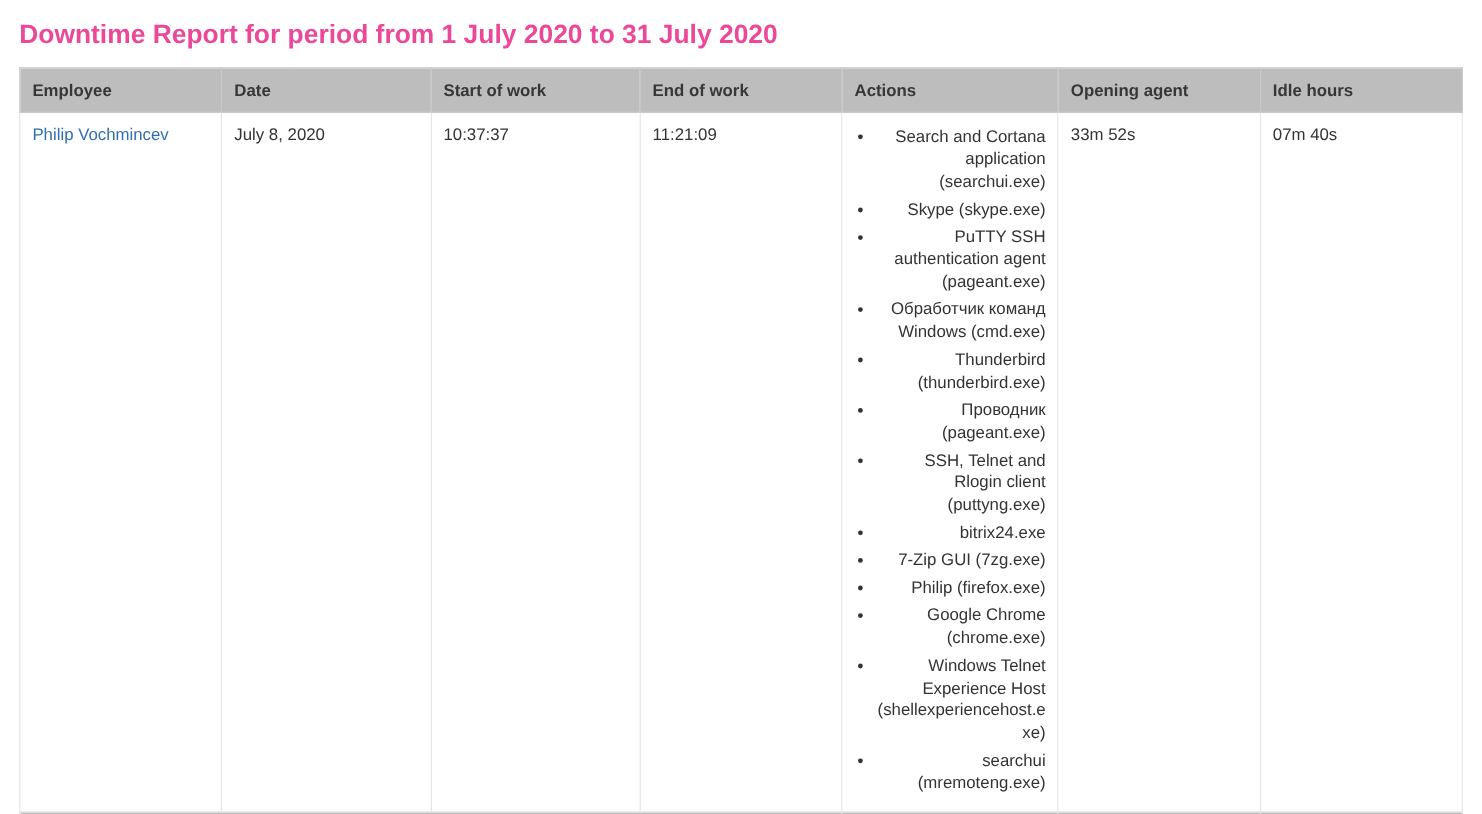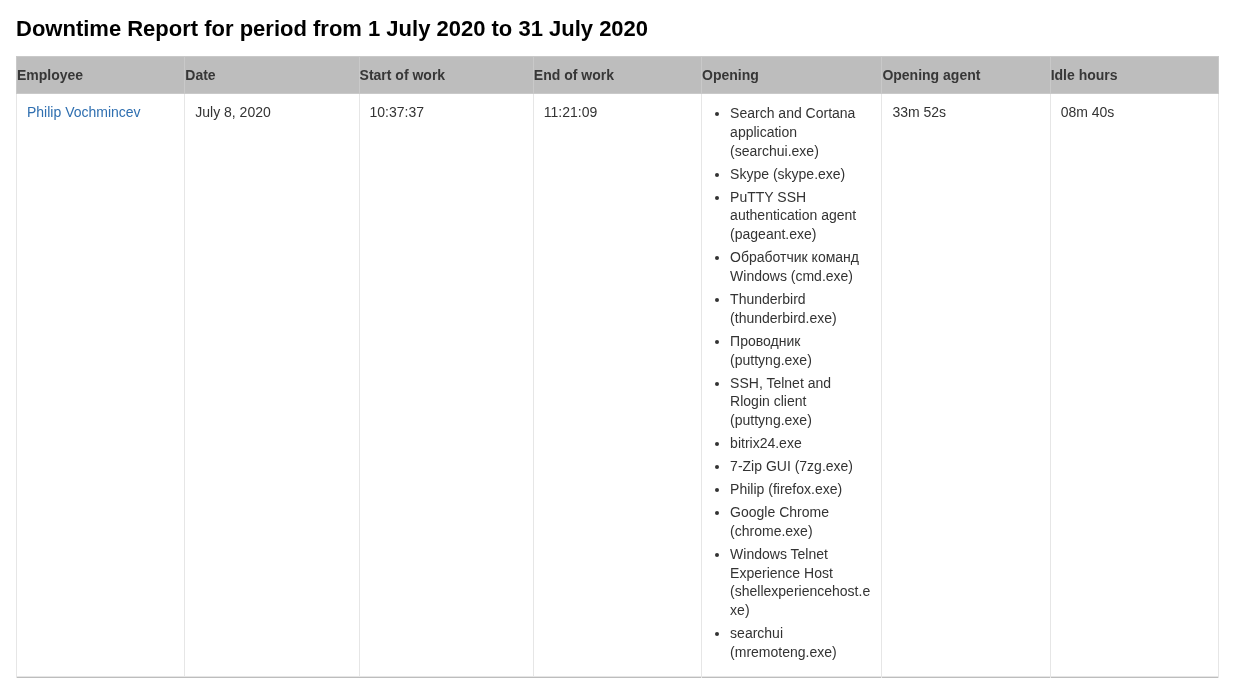--- a/index.html
+++ b/index.html
@@ -9,52 +9,53 @@
       margin: 0;
       padding: 16px;
       font-family: Arial, Helvetica, sans-serif;
       font-size: 14px;
       color: #333;
       background: #fff;
     }
     h2.title {
       font-size: 22px;
       font-weight: bold;
-      color: #000000;
+      color: #ec4899;
       margin: 0 0 14px 0;
     }
     table.report {
       width: 100%;
       border-collapse: collapse;
       table-layout: fixed;
     }
     table.report thead th {
       background: #bdbdbd;
       text-align: left;
       font-weight: bold;
       color: #373737;
-      padding: 10px 0;
+      padding: 10px 10px;
       border: 1px solid #c9c9c9;
       font-size: 14px;
     }
     table.report tbody td {
       vertical-align: top;
       padding: 10px 10px;
       border: 1px solid #e6e6e6;
       font-size: 14px;
       color: #333;
       word-wrap: break-word;
     }
     a.emp-link {
       color: #2f6fb0;
       text-decoration: none;
     }
     ul.actions {
       margin: 0;
       padding-left: 18px;
+      text-align: right;
     }
     ul.actions li {
       margin-bottom: 4px;
       line-height: 1.35;
       word-wrap: break-word;
     }
     tr.total-row td {
       background: #bdbdbd;
       color: #333;
       border: 1px solid #c9c9c9;
@@ -84,52 +85,52 @@
     <col class="c-actions">
       <col class="c-open">
       <col class="c-idle">
   </colgroup>
   <thead>
     <tr>
       <th>Employee</th>
       <th>Date</th>
       <th>Start of work</th>
       <th>End of work</th>
-      <th>Opening</th>
+      <th>Actions</th>
       <th>Opening agent</th>
       <th>Idle hours</th>
     </tr>
   </thead>
   <tbody>
     <tr>
       <td>
         <a href="#" class="emp-link">Philip Vochmincev</a>
       </td>
       <td>July 8, 2020</td>
       <td>10:37:37</td>
       <td>11:21:09</td>
       <td>
         <ul class="actions" id="actions-list">
             <li>Search and Cortana application (searchui.exe)</li>
             <li>Skype (skype.exe)</li>
             <li>PuTTY SSH authentication agent (pageant.exe)</li>
             <li>Обработчик команд Windows (cmd.exe)</li>
             <li>Thunderbird (thunderbird.exe)</li>
-            <li>Проводник (puttyng.exe)</li>
+            <li>Проводник (pageant.exe)</li>
             <li>SSH, Telnet and Rlogin client (puttyng.exe)</li>
             <li>bitrix24.exe</li>
             <li>7-Zip GUI (7zg.exe)</li>
             <li>Philip (firefox.exe)</li>
             <li>Google Chrome (chrome.exe)</li>
             <li>Windows Telnet Experience Host (shellexperiencehost.exe)</li>
             <li>searchui (mremoteng.exe)</li>
           </ul>
       </td>
       <td>33m 52s</td>
-      <td>08m 40s</td>
+      <td>07m 40s</td>
     </tr>
     <tr class="total-row">
       <td colspan="4"></td>
       <td>Total:</td>
       <td>33m 52s</td>
       <td>09m 40s</td>
     </tr>
 
   </tbody>
 </table>

